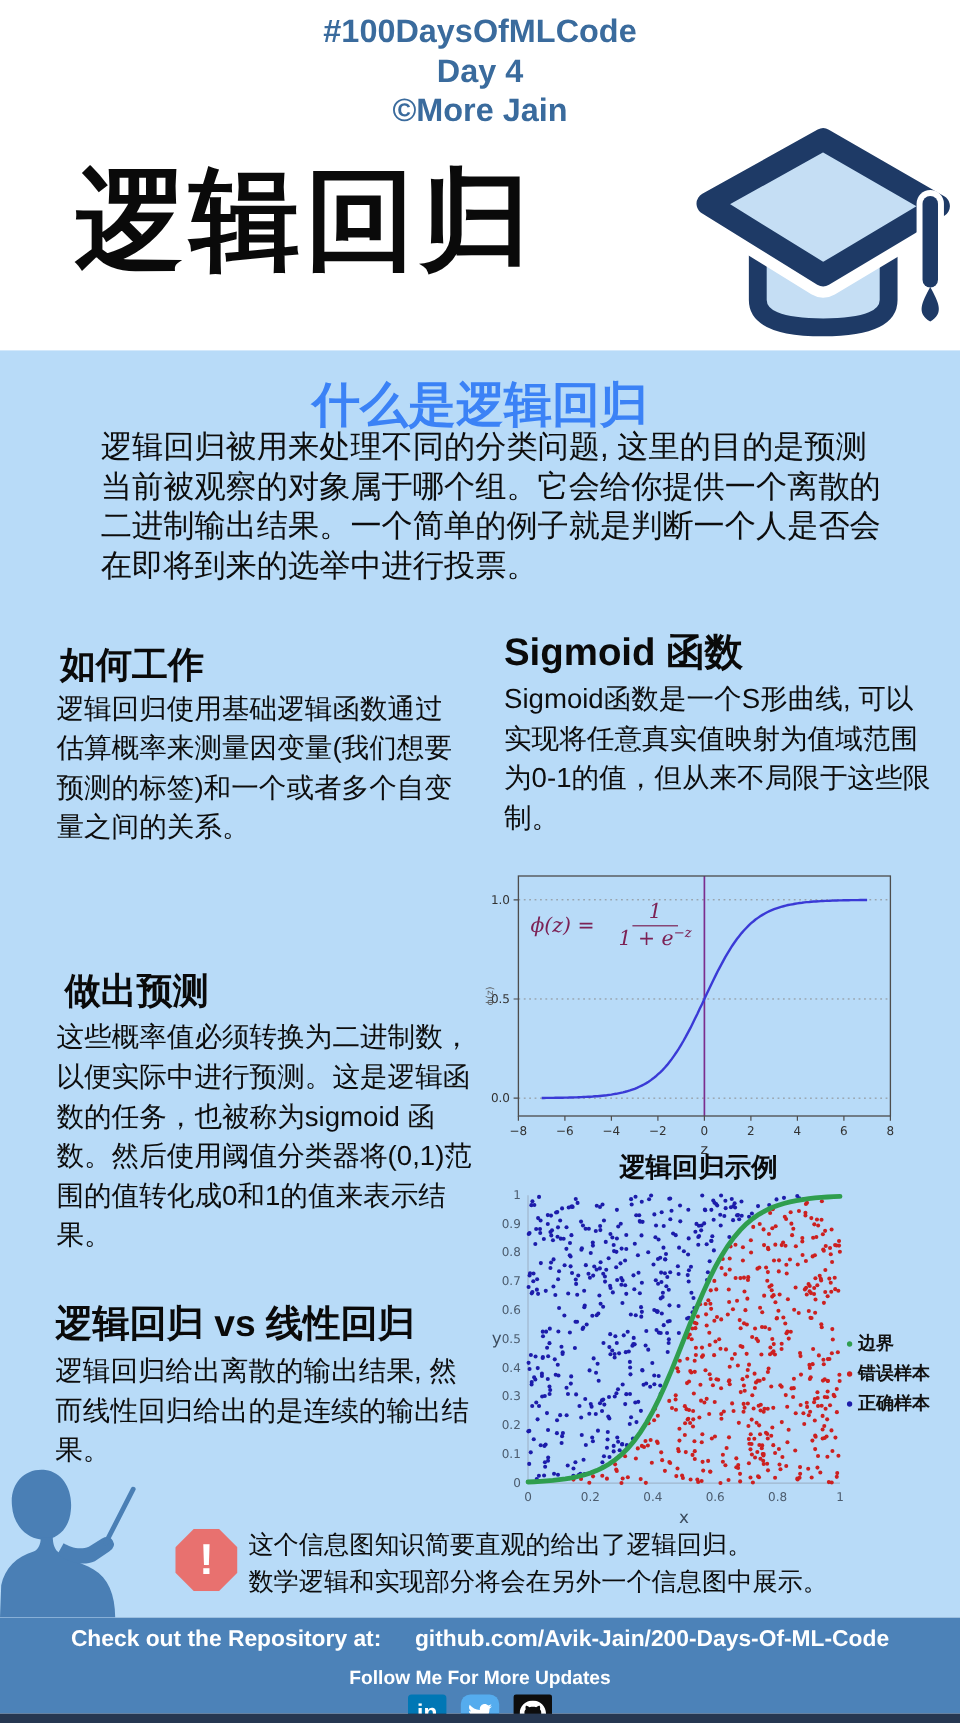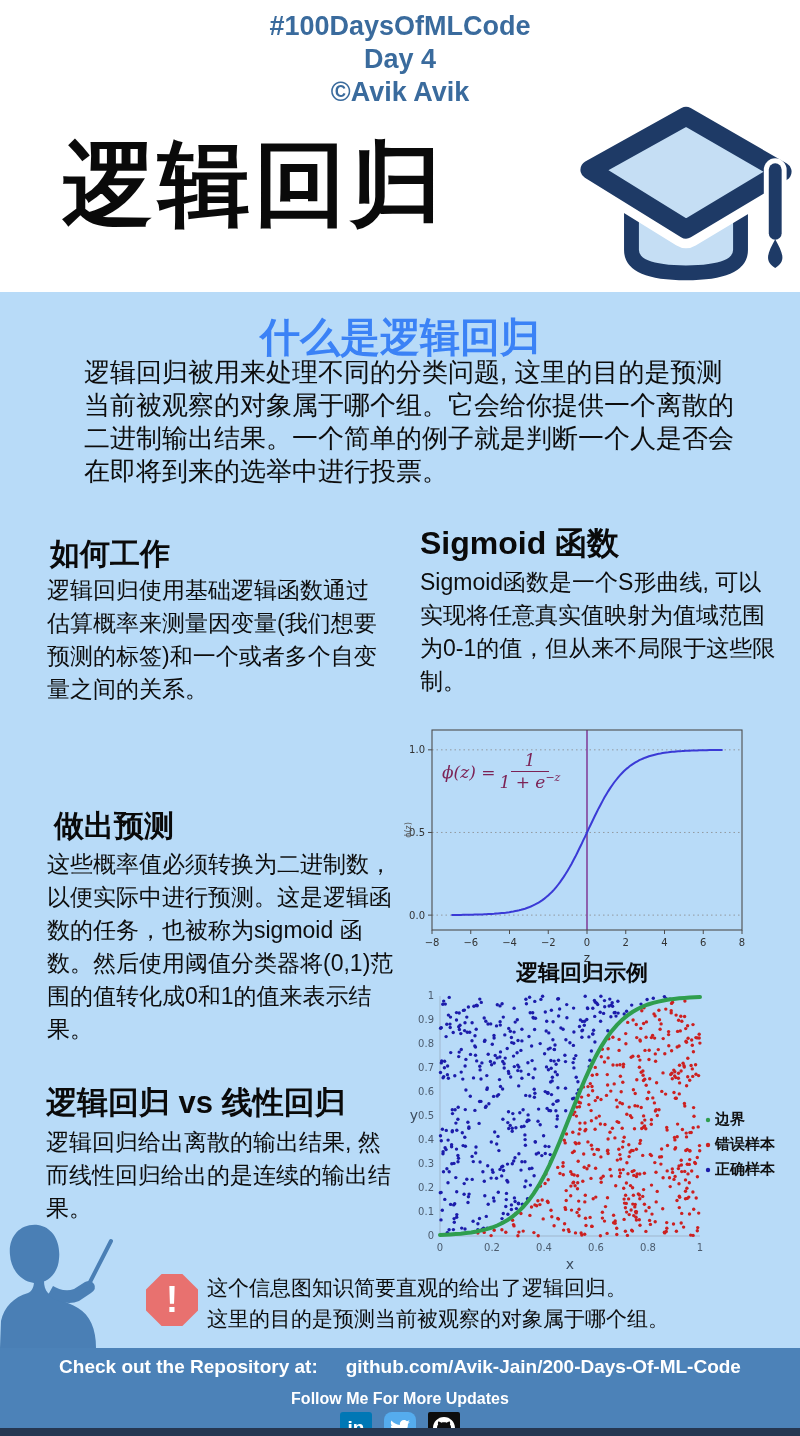--- a/index.html
+++ b/index.html
@@ -20,21 +20,21 @@
   .col-heading{position:absolute;font-size:30px;font-weight:bold;color:#0a0a0a;}
   .col-body{position:absolute;font-size:23px;line-height:33px;color:#0d0d0d;}
   
   .chart{position:absolute;}
   .tick{font-size:10px;fill:#333;font-family:"DejaVu Sans",sans-serif;}
   .tick2{font-size:10px;fill:#4c5c6e;font-family:"DejaVu Sans",sans-serif;}
   .axlabel{font-size:12px;fill:#333;font-family:"DejaVu Sans",sans-serif;}
   .axlabel-small{font-size:8px;fill:#555;font-family:"DejaVu Sans",sans-serif;}
   .axlabel2{font-size:14px;fill:#3c4c5e;font-family:"DejaVu Sans",sans-serif;}
   .legend-text{font-size:15px;fill:#111;font-weight:bold;}
-  .formula{position:absolute;left:442px;top:752px;display:flex;align-items:center;gap:4px;
+  .formula{position:absolute;left:442px;top:752px;display:flex;align-items:center;gap:20px;
            color:#7c2255;font-family:"DejaVu Serif",serif;font-style:italic;font-size:17px;}
   .frac{display:inline-flex;flex-direction:column;align-items:center;line-height:1.05;}
   .frac .num{padding:0 14px 1px 14px;border-bottom:1.5px solid #7c2255;}
   .frac sup{font-size:11px;}
   .scatter-caption{position:absolute;left:402px;top:958px;width:360px;text-align:center;
                    font-size:22px;font-weight:600;color:#0a0a0a;}
   
   .note-octagon{position:absolute;left:146px;top:1274px;width:52px;height:52px;background:#e8716f;
      clip-path:polygon(30% 0,70% 0,100% 30%,100% 70%,70% 100%,30% 100%,0 70%,0 30%);
      display:flex;align-items:center;justify-content:center;color:#fff;font-weight:900;font-size:36px;}
@@ -53,21 +53,21 @@
   .bottom-strip{position:absolute;left:0;top:1428px;width:800px;height:8px;background:#263751;}
 </style>
 </head>
 <body>
 
 <div id="page">
 
   <div class="top-meta">
     <div>#100DaysOfMLCode</div>
     <div>Day 4</div>
-    <div>©Avik Avik</div>
+    <div>©More Jain</div>
   </div>
   <div class="big-title">逻辑回归</div>
 
   <div class="cap-wrap">
     <svg width="228" height="184" viewBox="0 0 230 185">
       <path d="M60,62 L60,145 Q60,168 115,168 Q170,168 170,145 L170,62 Z" fill="#c5def4" stroke="#1e3a66" stroke-width="15" stroke-linejoin="round"></path>
       <path d="M115,10 L212,66 L115,124 L18,64 Z" fill="#ffffff" stroke="#ffffff" stroke-width="38" stroke-linejoin="round"></path>
       <path d="M115,10 L212,66 L115,124 L18,64 Z" fill="#c5def4" stroke="#1e3a66" stroke-width="19" stroke-linejoin="round"></path>
       <line x1="205" y1="64" x2="205" y2="128" stroke="#ffffff" stroke-width="23" stroke-linecap="round"></line>
       <line x1="205" y1="64" x2="205" y2="128" stroke="#1e3a66" stroke-width="13" stroke-linecap="round"></line>
@@ -1115,21 +1115,21 @@
     </svg>
 
   <div class="col-heading" style="left:46px;top:1082px;font-size:31px;">逻辑回归 vs 线性回归</div>
   <div class="col-body" style="left:46px;top:1126px;width:350px;">逻辑回归给出离散的输出结果, 然而线性回归给出的是连续的输出结果。</div>
 
   <div class="note-octagon">
     <span>!</span>
   </div>
   <div class="note-text">
     <div>这个信息图知识简要直观的给出了逻辑回归。</div>
-    <div>这里的目的是预测当前被观察的对象属于哪个组。</div>
+    <div>数学逻辑和实现部分将会在另外一个信息图中展示。</div>
   </div>
 
   <div class="teacher">
     <svg width="150" height="125" viewBox="0 0 150 125">
       <g fill="#4a7fb5">
         <path d="M38,2 C20,0 8,14 10,32 C11,46 20,58 34,60 C48,61 58,50 59,36 C61,18 52,4 38,2 Z"></path>
         <path d="M34,58 C34,64 32,68 28,70 C14,74 4,84 1,98 L0,125 L96,125 C96,106 90,92 78,85 C66,78 54,76 48,70 C45,67 44,62 44,58 Z"></path>
         <path d="M48,72 C58,80 70,82 79,78 L91,70 Q97,66 94,61 Q91,56 85,59 L74,66 C66,69 58,66 53,63 Z"></path>
       </g>
       <line x1="88" y1="63" x2="111" y2="18" stroke="#4a7fb5" stroke-width="4" stroke-linecap="round"></line>

